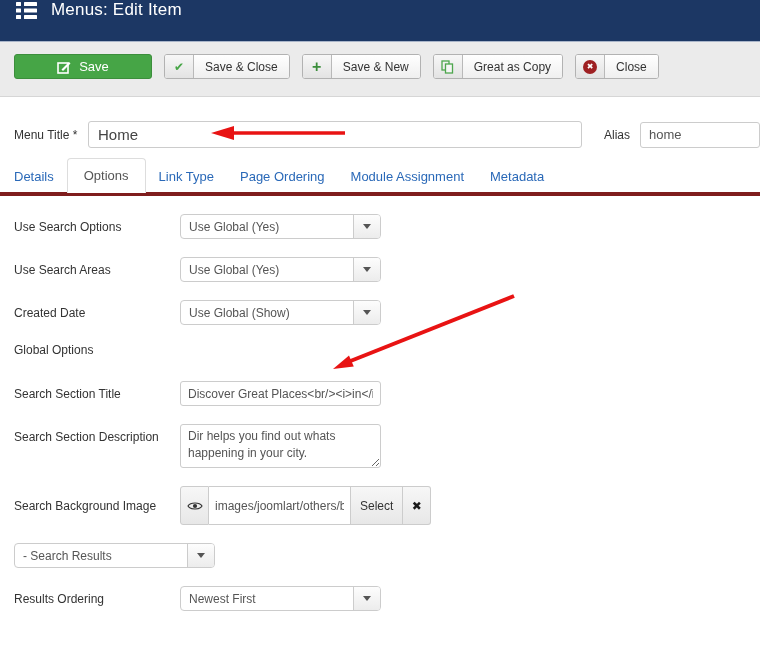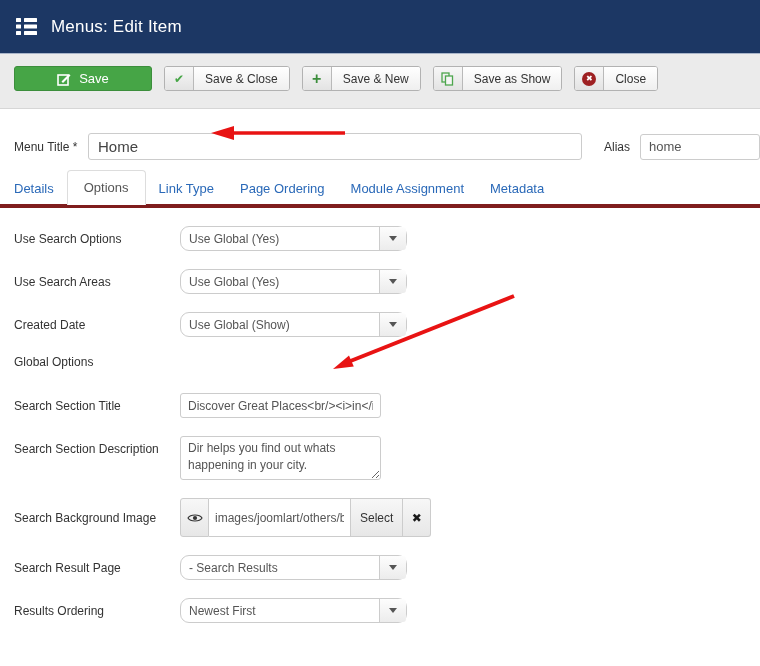--- a/index.html
+++ b/index.html
@@ -1,22 +1,22 @@
 <!DOCTYPE html>
 <html><head>
 <meta charset="utf-8">
 <style>
   * { margin:0; padding:0; box-sizing:border-box; }
   html,body { background:#fff; }
   body { font-family:"Liberation Sans","DejaVu Sans",sans-serif; }
   .page { position:relative; width:760px; height:666px; background:#fff; overflow:hidden; }
 
   
-  .header { height:54px; background:#1c3764; border-bottom:1px solid #a9b5c9;
-            display:flex; align-items:center; padding-left:16px; }
+  .header { height:42px; background:#1c3764; border-bottom:1px solid #a9b5c9;
+            display:flex; padding-left:16px; }
   .header-title { color:#fff; font-size:17px; font-weight:400; margin-left:14px; letter-spacing:.2px; }
 
   
   .toolbar { height:55px; background:#ebebeb; border-bottom:1px solid #d6d6d6;
              padding:12px 0 0 14px; display:flex; align-items:flex-start; }
   .btn { display:inline-flex; align-items:stretch; height:25px; border:1px solid #b2b2b2;
          border-radius:3px; background:#fff; padding:0; margin-right:12px; font-size:12px;
          color:#333; overflow:hidden; cursor:pointer;
          font-family:"Liberation Sans","DejaVu Sans",sans-serif; }
   .btn-ico { width:29px; display:flex; align-items:center; justify-content:center;
@@ -50,21 +50,21 @@
   .tab:first-child { padding-left:0; }
   .tab.active { color:#555; background:#fff; border:1px solid #ddd; border-bottom-color:#fff;
                 border-radius:4px 4px 0 0; padding:9px 16px; cursor:default; }
 
   
   .panel { padding:18px 14px 40px 14px; }
   .row { display:flex; align-items:center; margin-bottom:18px; min-height:25px; }
   .row-label { width:166px; flex:none; font-size:12px; color:#333; }
   .row-heading { font-size:12px; color:#333; margin:14px 0 24px 0; }
 
-  .combo { width:227px; height:25px; border:1px solid #ccc; border-radius:9px;
+  .combo { width:201px; height:25px; border:1px solid #ccc; border-radius:4px;
            background:#fff; display:flex; cursor:pointer; }
   .combo-text { flex:1; padding:5px 8px; font-size:12px; color:#555;
                 white-space:nowrap; overflow:hidden; }
   .combo-caret { width:27px; flex:none; border-left:1px solid #ccc; border-radius:0 3px 3px 0;
                  background:linear-gradient(#fdfdfd,#ececec);
                  display:flex; align-items:center; justify-content:center; }
   .caret-shape { width:0; height:0; border-left:4px solid transparent;
                  border-right:4px solid transparent; border-top:5px solid #555; }
 
   .text-input { width:201px; height:25px; border:1px solid #ccc; border-radius:3px;
@@ -131,21 +131,21 @@
       <span class="btn-label">Save &amp; New</span>
     </button>
 
     <button class="btn">
       <span class="btn-ico">
         <svg width="13" height="14" viewBox="0 0 13 14">
           <rect x="1" y="1" width="7" height="9" fill="none" stroke="#4da64d" stroke-width="1.3"></rect>
           <rect x="4.5" y="4" width="7" height="9" fill="#f5f5f5" stroke="#4da64d" stroke-width="1.3"></rect>
         </svg>
       </span>
-      <span class="btn-label">Save as Show</span>
+      <span class="btn-label">Great as Copy</span>
     </button>
 
     <button class="btn">
       <span class="btn-ico">
         <span class="glyph-close-circle">
             <span>✖</span>
           </span>
       </span>
       <span class="btn-label">Close</span>
     </button>
@@ -222,21 +222,20 @@
         </span>
         <input class="ig-input" type="text" value="images/joomlart/others/b" style="">
         <span class="ig-cell ig-select">Select</span>
         <span class="ig-cell ig-clear">
             <span>✖</span>
           </span>
       </div>
     </div>
 
     <div class="row">
-      <div class="row-label">Search Result Page</div>
       <div class="combo">
         <span class="combo-text">- Search Results</span>
         <span class="combo-caret">
             <i class="caret-shape"></i>
           </span>
       </div>
     </div>
 
     <div class="row">
       <div class="row-label">Results Ordering</div>

